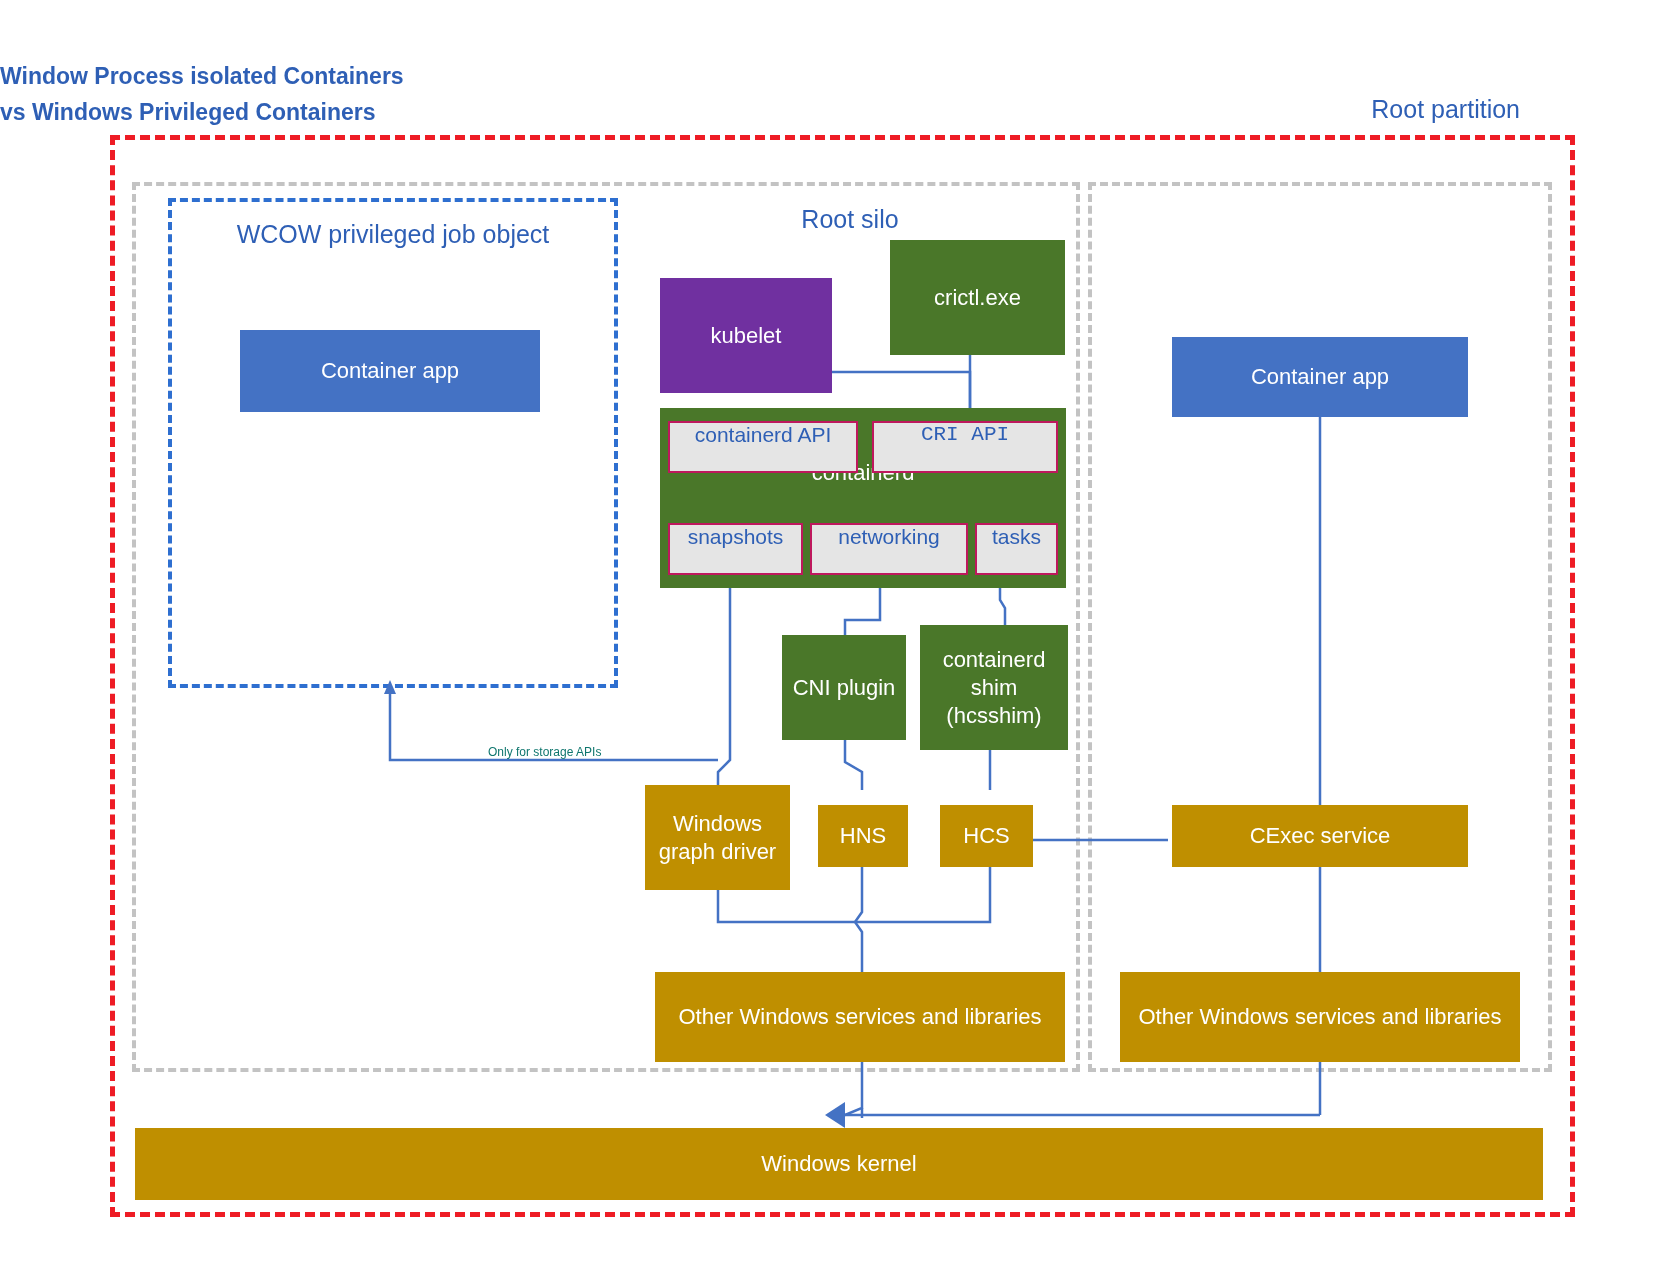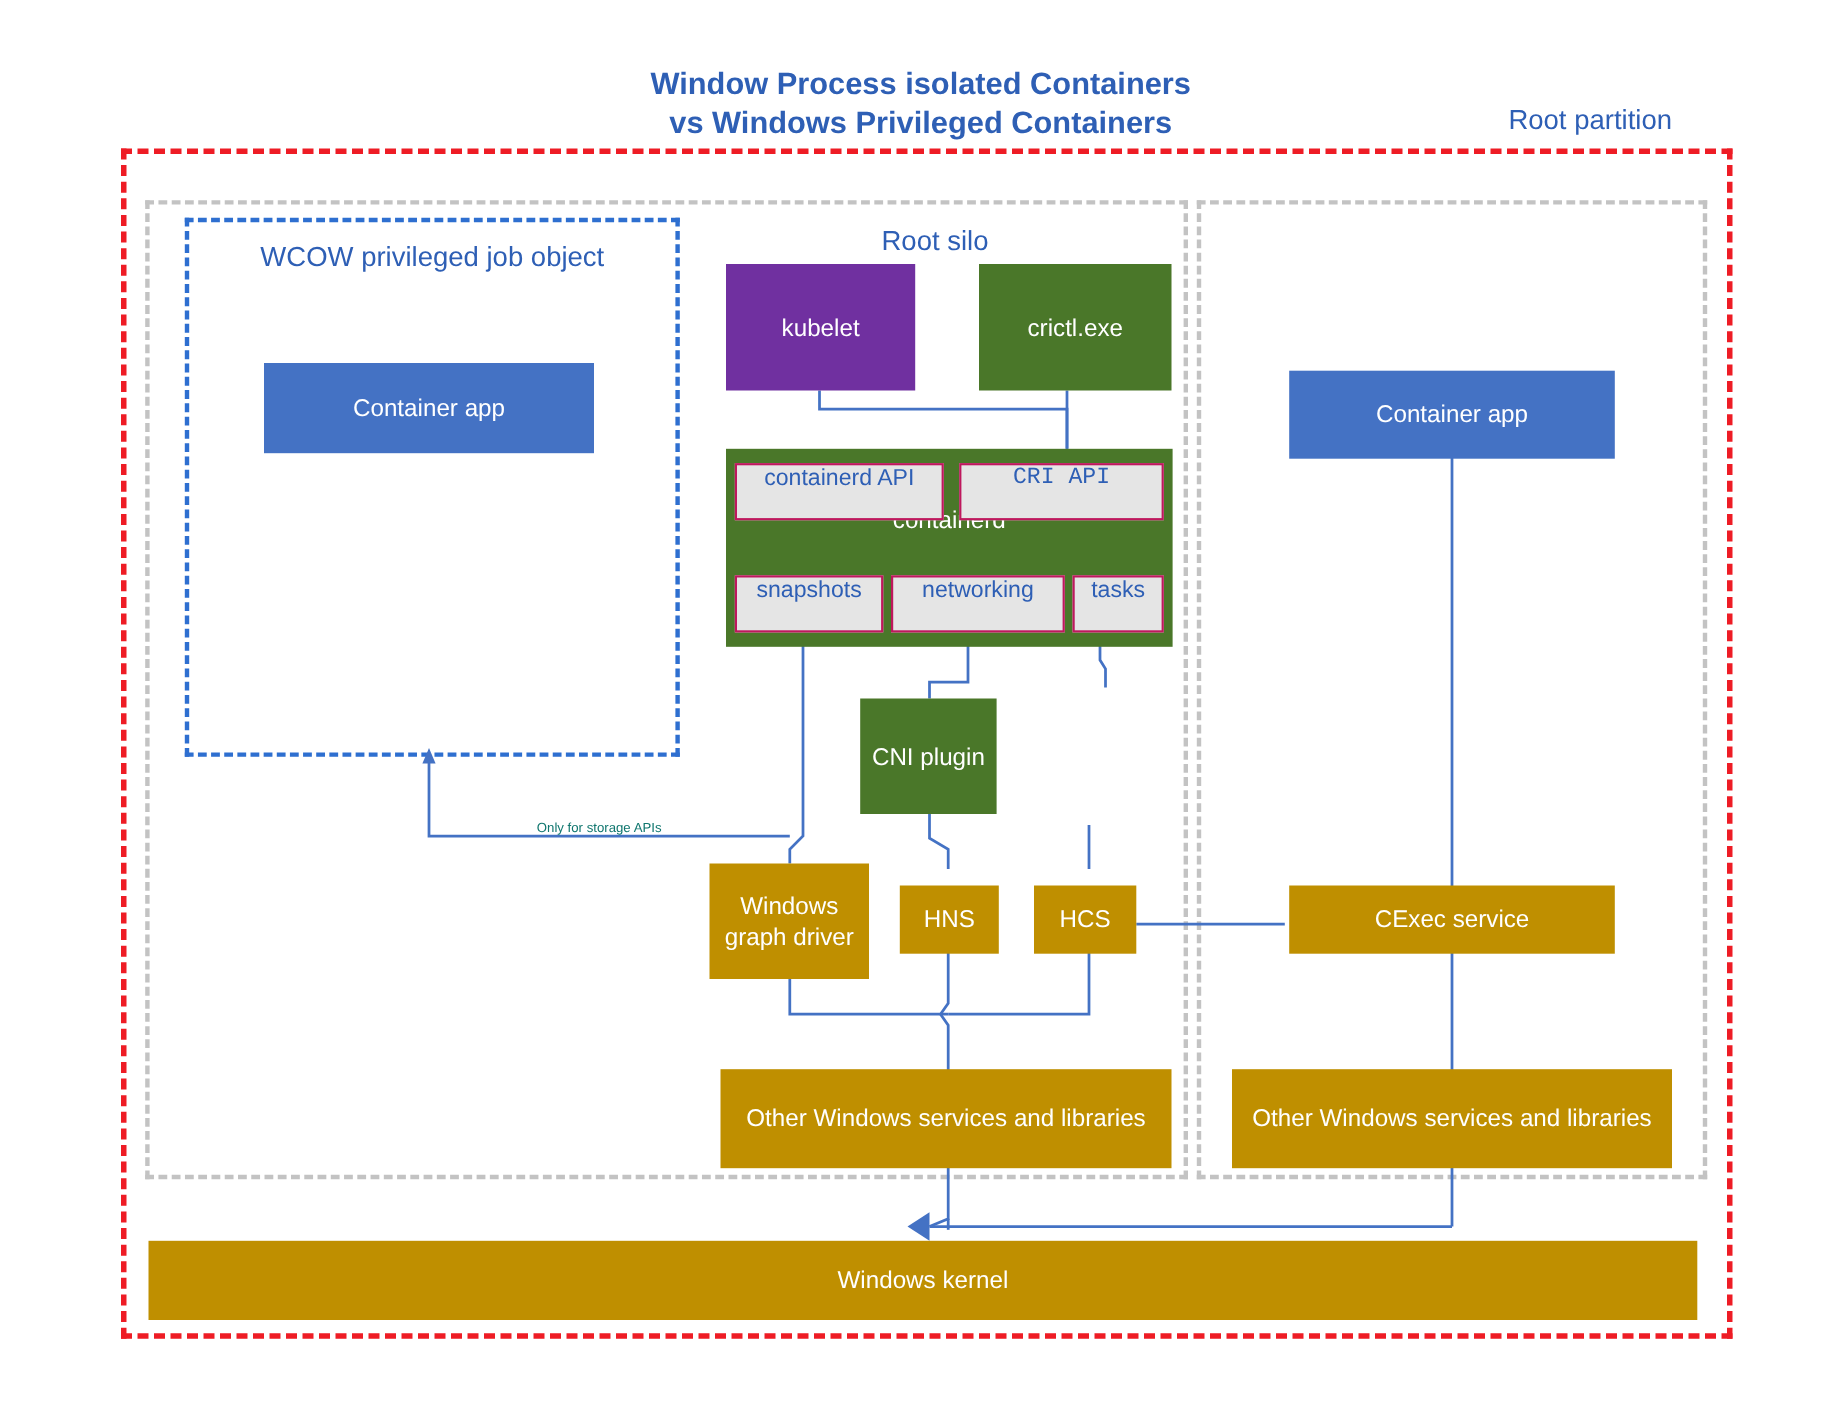--- a/index.html
+++ b/index.html
@@ -17,23 +17,23 @@
     background: #ffffff;
     overflow: hidden;
   }
   .abs { position: absolute; box-sizing: border-box; }
 
   
   #title {
     top: 58px;
     left: 0;
     width: 1674px;
-    text-align: center;
-    color: #2e5fb5;
-    font-size: 28px;
+    text-align: left;
+    color: #2e5fb5;
+    font-size: 23px;
     font-weight: bold;
     line-height: 36px;
   }
   #title .line2 { display: block; }
 
   
   #root-partition-label {
     top: 95px;
     left: 1300px;
     width: 220px;
@@ -93,21 +93,21 @@
     display: flex;
     align-items: center;
     justify-content: center;
     text-align: center;
     color: #ffffff;
     font-size: 22px;
     line-height: 28px;
     padding: 2px 6px;
   }
   .blue   { background: #4472c4; }
-  .purple { background: #7030a0; }
+  .purple { background: #7030a0; margin-top: 38px; }
   .green  { background: #4a7729; }
   .gold   { background: #bf8f00; }
 
   .subbox {
     display: flex;
     justify-content: center;
     text-align: center;
     color: #2e5fb5;
     font-size: 21px;
     background: #e5e5e5;
@@ -221,20 +221,23 @@
   <div class="abs subbox" style="left:810px; top:523px; width:158px; height:52px;">
     <span>networking</span>
   </div>
   <div class="abs subbox" style="left:975px; top:523px; width:83px; height:52px;">
     <span>tasks</span>
   </div>
 
   <div class="abs node green" style="left:782px; top:635px; width:124px; height:105px;">
     <span>CNI plugin</span>
   </div>
+  <div class="abs node green" style="left:920px; top:625px; width:148px; height:125px;">
+    <span>containerd shim (hcsshim)</span>
+  </div>
 
   <div class="abs annot" style="left:488px; top:745px;">Only for storage APIs</div>
 
   <div class="abs node gold" style="left:645px; top:785px; width:145px; height:105px;">
     <span>Windows graph driver</span>
   </div>
   <div class="abs node gold" style="left:818px; top:805px; width:90px; height:62px;">
     <span>HNS</span>
   </div>
   <div class="abs node gold" style="left:940px; top:805px; width:93px; height:62px;">

